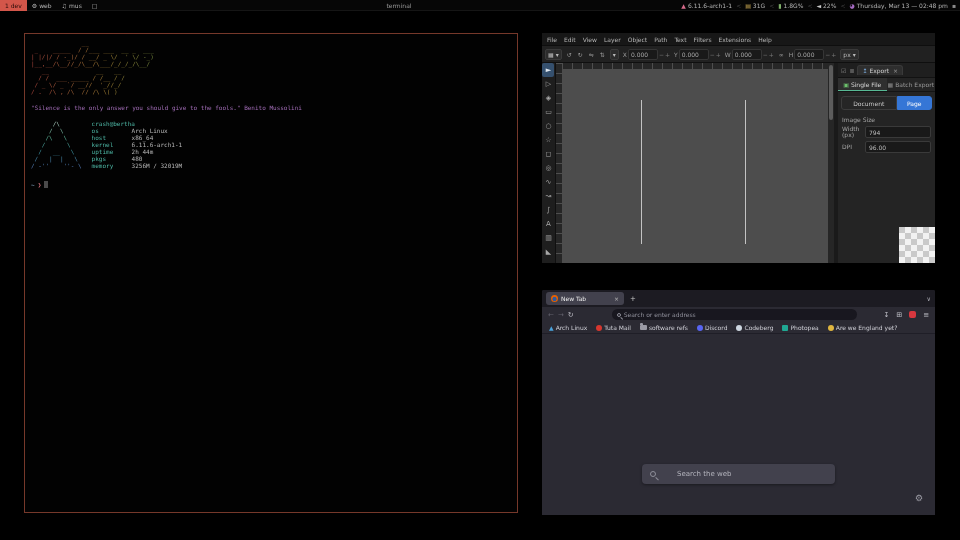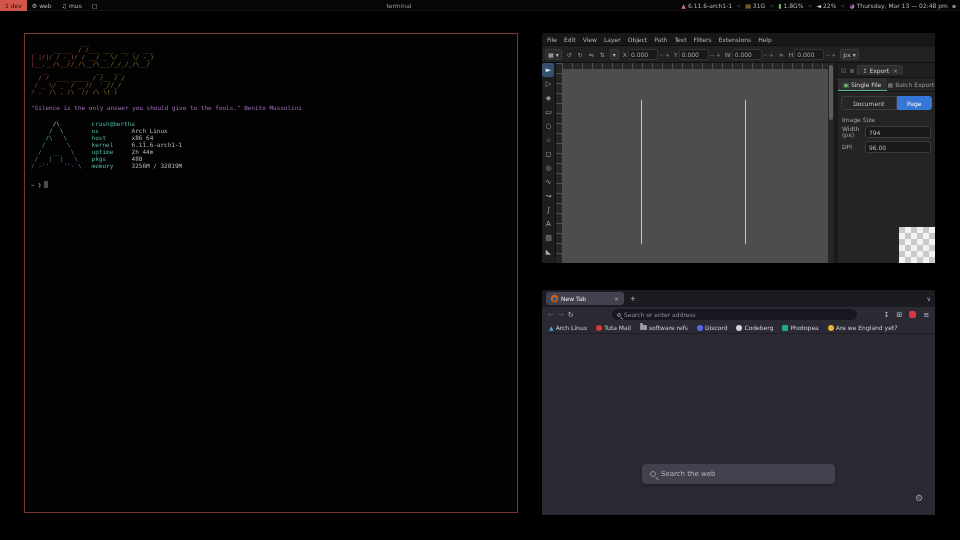--- a/index.html
+++ b/index.html
@@ -131,21 +131,21 @@
     display:flex; align-items:center; gap:9px; padding:0 7px; }
   .bm { display:flex; align-items:center; gap:2px; color:#cfcfd6; }
   .dot { width:6px; height:6px; border-radius:50%; flex:none; }
   .sq { width:6px; height:6px; border-radius:1px; flex:none; }
   .bm-folder { width:7px; height:5px; background:#9a9aa5; border-radius:1px; position:relative; flex:none; }
   .bm-folder::before { content:""; position:absolute; top:-2px; left:0; width:3px; height:2px;
     background:#9a9aa5; border-radius:1px 1px 0 0; }
   .bm .tri { font-size:6px; }
   .fx-content { position:relative; height:181px; background:#2b2a33; }
   .websearch { position:absolute; left:100px; top:130px; width:193px; height:20px;
-    background:#42414d; border-radius:4px; display:flex; align-items:center; gap:5px;
+    background:#42414d; border-radius:4px; display:flex; align-items:center; gap:21px;
     padding:0 8px; color:#b4b4bd; font-size:7px; box-shadow:0 1px 3px rgba(0,0,0,.4); }
   .websearch .mag { width:6px; height:6px; }
   .websearch .mag::after { left:5px; top:5px; width:4px; }
   .fx-gear { position:absolute; right:12px; bottom:12px; color:#9a9aa3; font-size:9px; }
 </style>
 </head>
 <body>
 
 <div class="screen">
 

